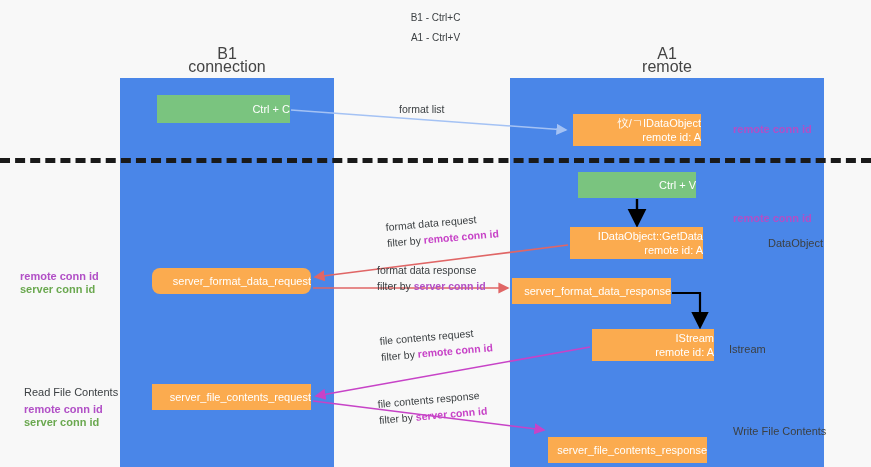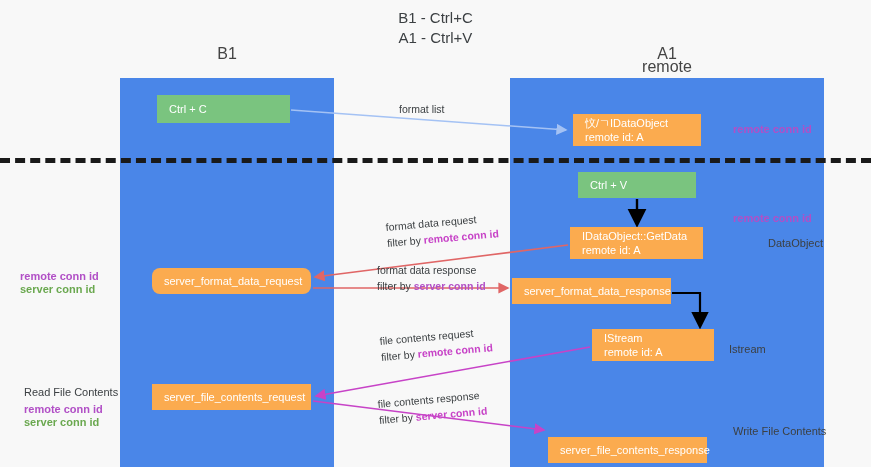--- a/index.html
+++ b/index.html
@@ -37,48 +37,48 @@
   .lane-header .l1 { display: block; }
   .lane-header .l2 { display: block; }
 
   
   #title {
     position: absolute;
     left: 0; top: 8px;
     width: 871px;
     text-align: center;
     color: #3c4043;
-    font-size: 15px;
+    font-size: 10px;
     line-height: 20px;
   }
   #title span { display: block; }
 
   
   #divider {
     position: absolute;
     left: 0;
     top: 158px;
     width: 871px;
     height: 0;
     border-top: 5px dashed #1a1a1a;
   }
 
   
   .box {
     position: absolute;
     box-sizing: border-box;
     display: flex;
     flex-direction: column;
-    align-items: flex-start;
+    align-items: flex-end;
     justify-content: center;
     color: #ffffff;
     font-size: 11px;
     line-height: 14px;
     text-align: center;
-    padding: 2px 12px;
+    padding: 2px 0;
   }
   .box.green  { background: #7ac47f; }
   .box.orange { background: #fbab4f; }
   .box .ln { display: block; white-space: nowrap; }
 
   #box-ctrlc      { left: 157px; top: 95px;  width: 133px; height: 28px; }
   #box-idataobj   { left: 573px; top: 114px; width: 128px; height: 32px; }
   #box-ctrlv      { left: 578px; top: 172px; width: 118px; height: 26px; }
   #box-getdata    { left: 570px; top: 227px; width: 133px; height: 32px; }
   #box-fmt-req    { left: 152px; top: 268px; width: 159px; height: 26px; border-radius: 8px; }
@@ -142,20 +142,21 @@
   <div id="title">
     <span>B1 - Ctrl+C</span>
     <span>A1 - Ctrl+V</span>
   </div>
 
   <div class="lane" id="lane-b1"></div>
   <div class="lane" id="lane-a1"></div>
 
   <div class="lane-header" id="hdr-b1">
     <span class="l1">B1</span>
+    <span class="l2">connection</span>
   </div>
   <div class="lane-header" id="hdr-a1">
     <span class="l1">A1</span>
     <span class="l2">remote</span>
   </div>
 
   <svg id="wires" viewBox="0 0 871 467">
     <defs>
       <marker id="ah-blue" markerWidth="7" markerHeight="7" refX="6" refY="3.5" orient="auto">
         <polygon points="0 0, 7 3.5, 0 7" fill="#a4c2f4"></polygon>

